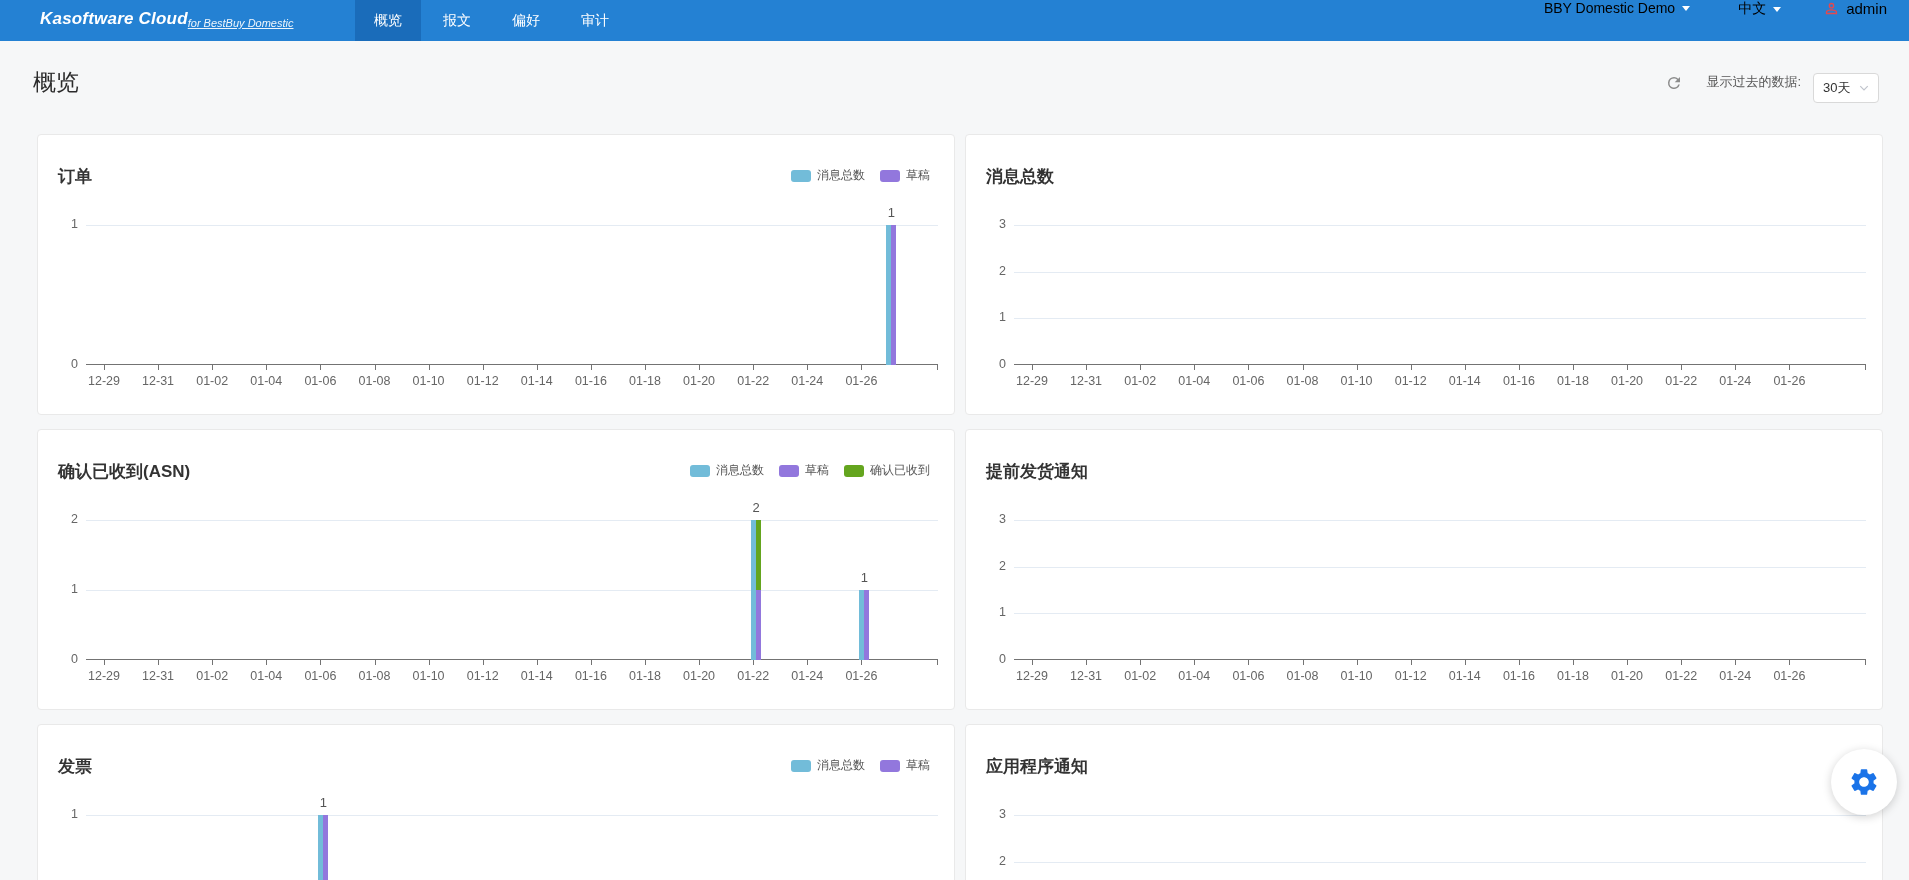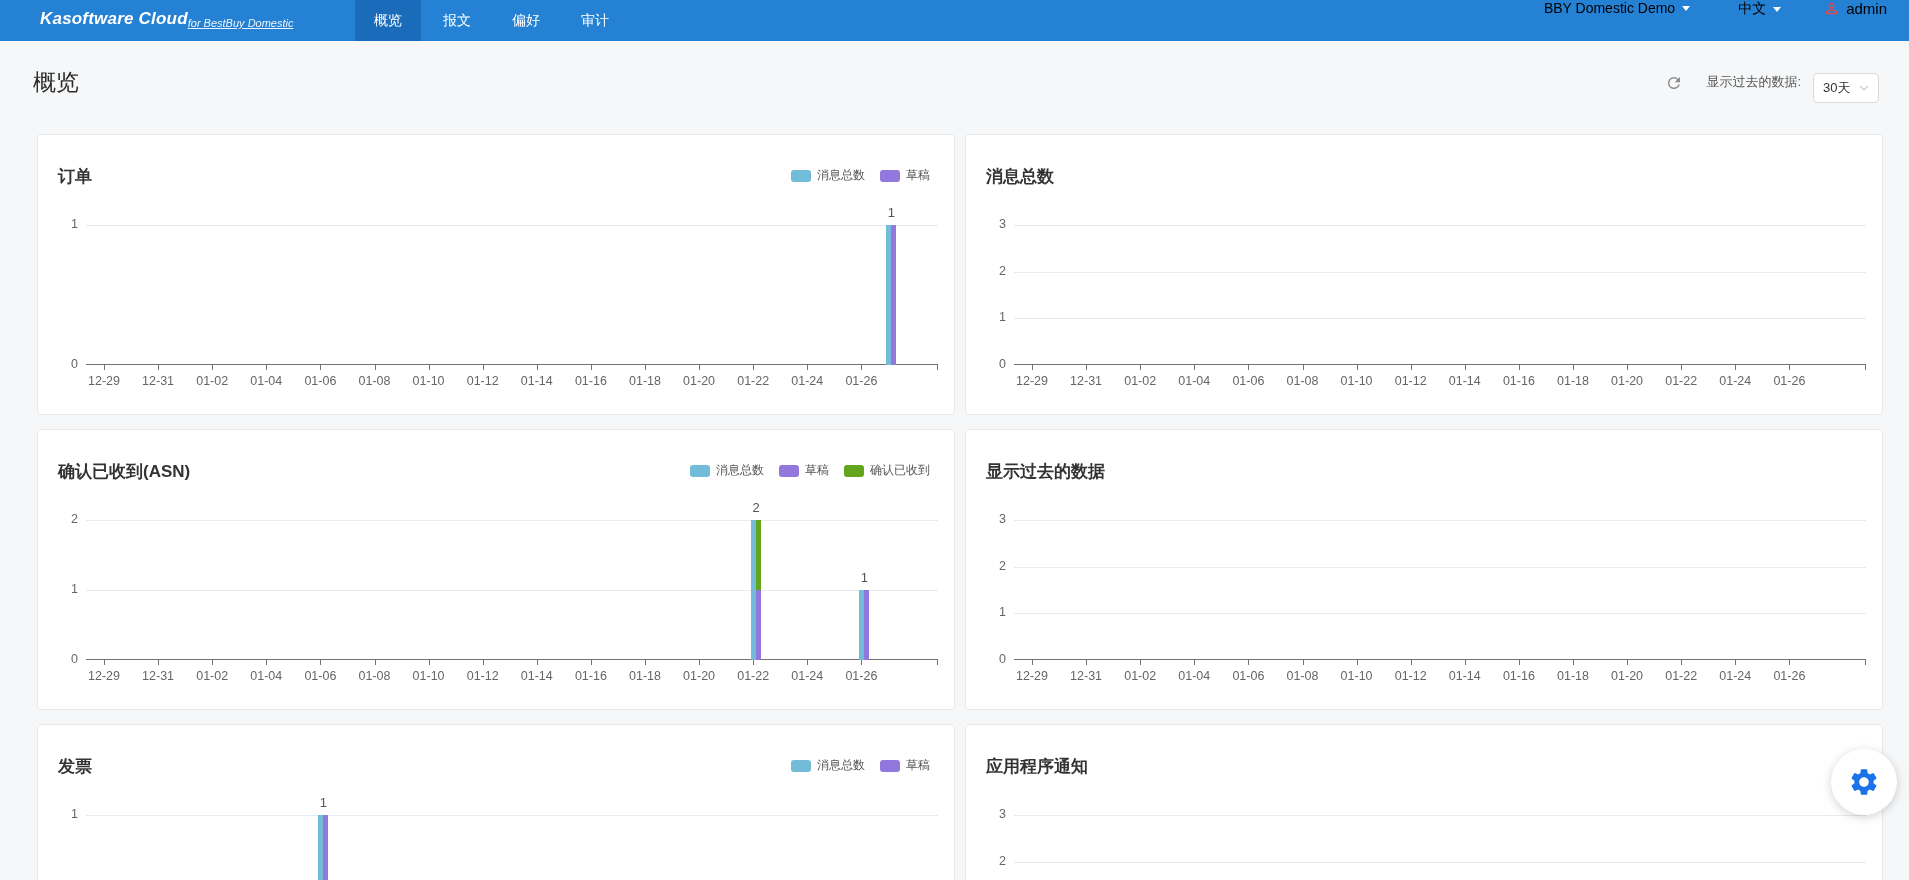--- a/index.html
+++ b/index.html
@@ -257,21 +257,21 @@
         <div class="bar" style="left: 665.2px; background: rgb(114, 188, 217); height: 140px; top: 0px;"></div>
         <div class="bar" style="left: 670.2px; background: rgb(146, 119, 221); height: 70px; top: 70px;"></div>
         <div class="bar" style="left: 670.2px; background: rgb(100, 165, 30); height: 70px; top: 0px;"></div>
         <div class="bar-value" style="left: 670.2px; top: -20px;">2</div>
         <div class="bar" style="left: 773.4px; background: rgb(114, 188, 217); height: 70px; top: 70px;"></div>
         <div class="bar" style="left: 778.4px; background: rgb(146, 119, 221); height: 70px; top: 70px;"></div>
         <div class="bar-value" style="left: 778.4px; top: 50px;">1</div>
       </div>
     </div>
     <div class="card">
-      <div class="card-title">显示过去的数据</div>
+      <div class="card-title">提前发货通知</div>
       <div class="plot">
         <div class="gridline" style="top: 93.3333px;"></div>
         <div class="gridline" style="top: 46.6667px;"></div>
         <div class="gridline" style="top: 0px;"></div>
         <div class="ylabel" style="left: -48px; top: 132px;">0</div>
         <div class="ylabel" style="left: -48px; top: 85.3333px;">1</div>
         <div class="ylabel" style="left: -48px; top: 38.6667px;">2</div>
         <div class="ylabel" style="left: -48px; top: -8px;">3</div>
         <div class="xtick" style="left: 18px;"></div>
         <div class="xlabel" style="left: 18px;">12-29</div>

